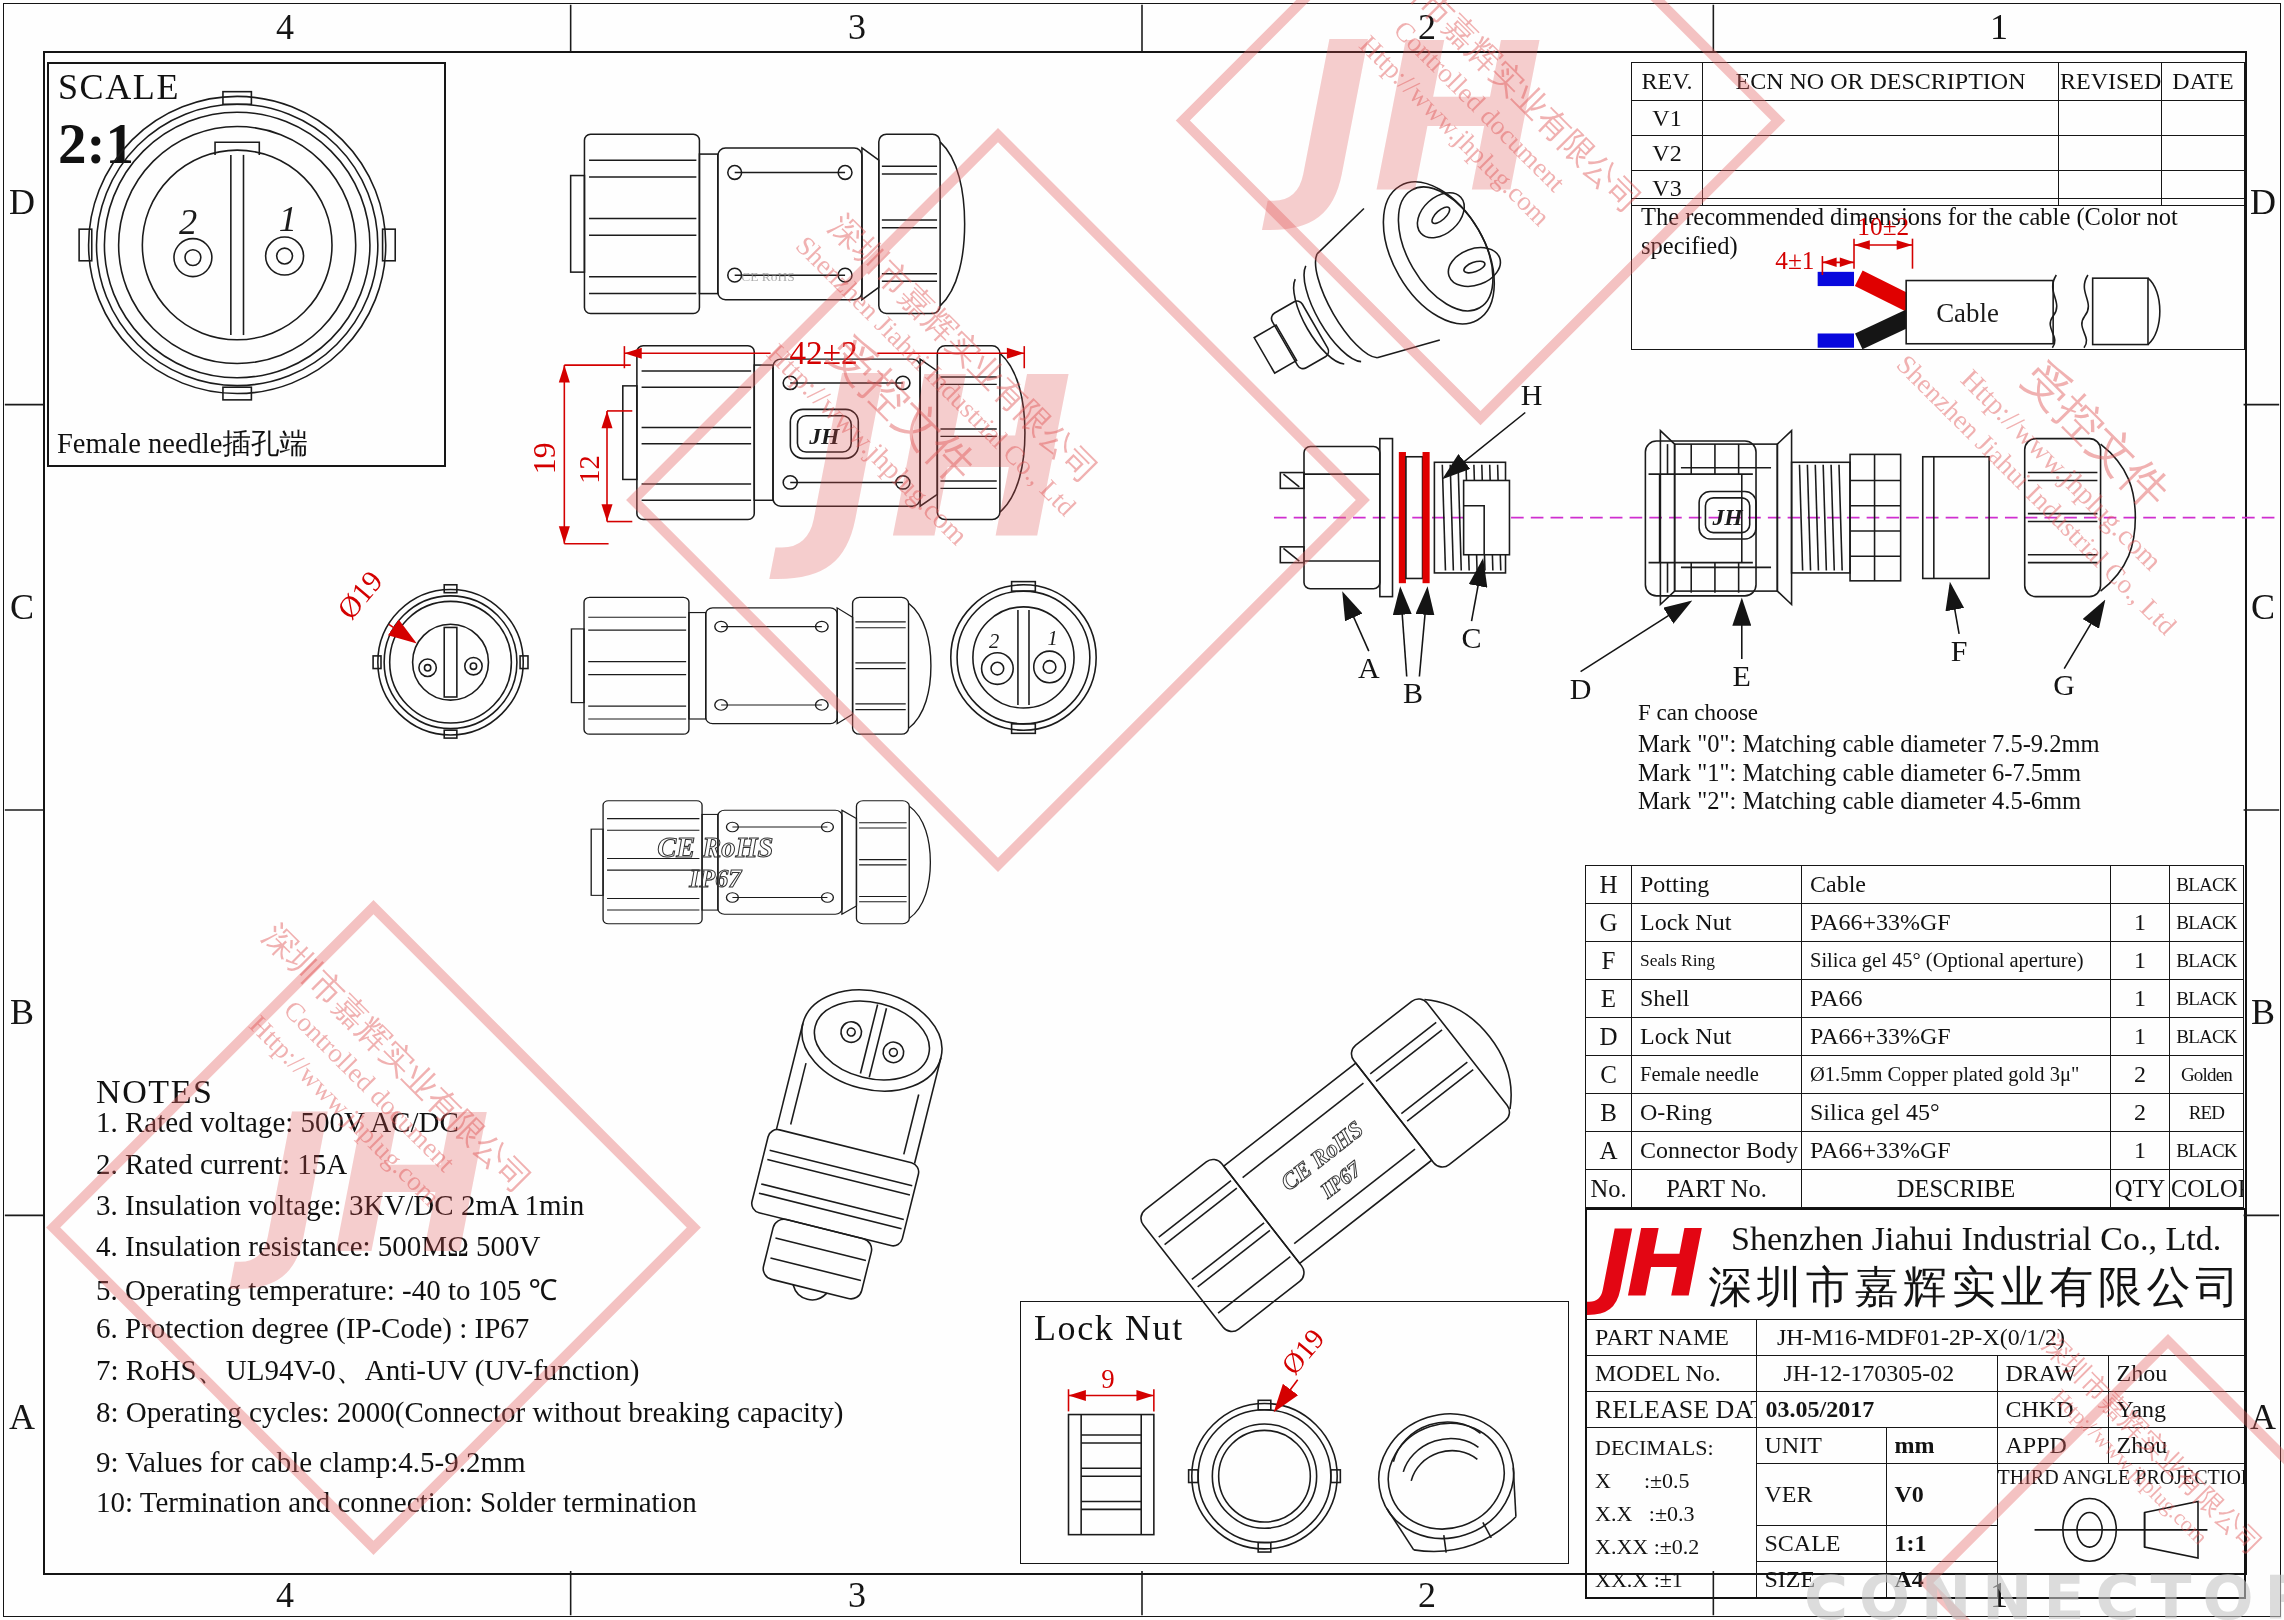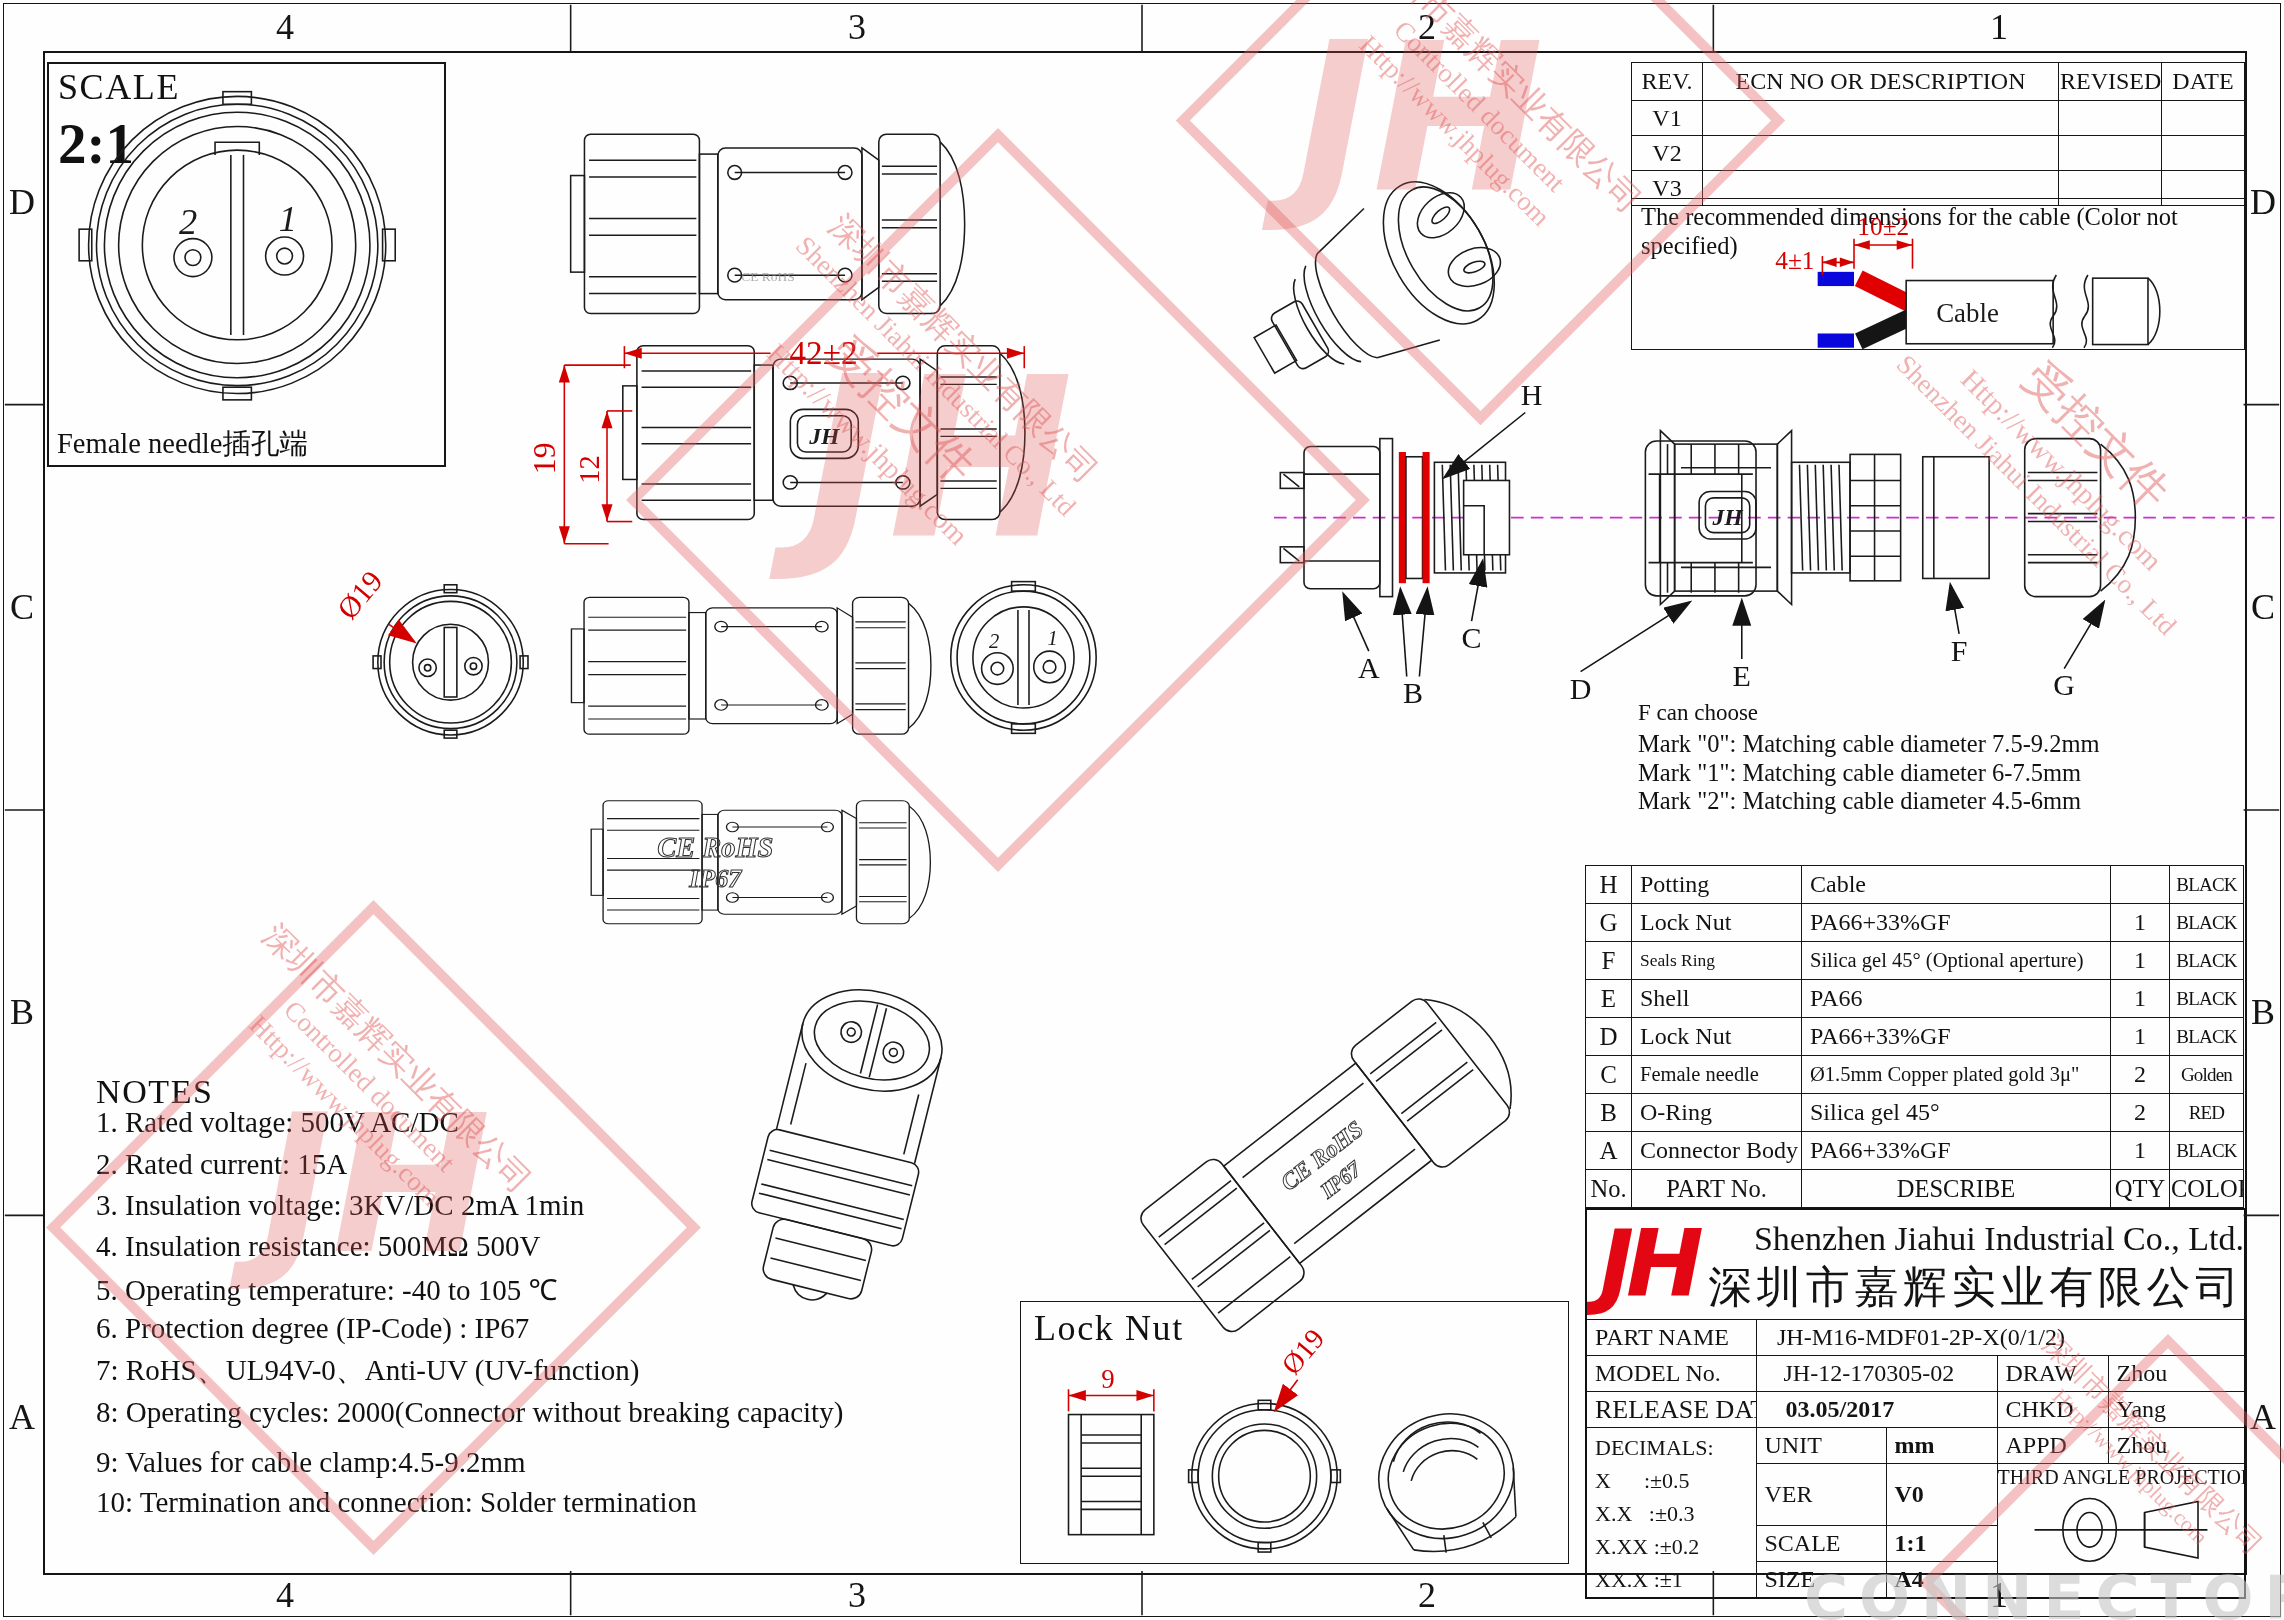--- a/index.html
+++ b/index.html
@@ -207,40 +207,40 @@
         <col style="width:130px">
         <col style="width:111px">
         <col style="width:111px">
         <col style="width:137px">
       </colgroup>
     <tbody>
         <tr style="height:109px">
       <td colspan="5" style="padding:0">
         <div style="display:flex;align-items:center;height:109px">
           <div class="jh-logo" style="width:162px;text-align:center">JH</div>
-          <div style="flex:1;text-align:right">
+          <div style="flex:1;text-align:center">
             <div class="co-en">Shenzhen Jiahui Industrial Co., Ltd.</div>
             <div class="co-cn">深圳市嘉辉实业有限公司</div>
           </div>
         </div>
       </td>
     </tr>
     <tr style="height:36px">
       <td>PART NAME</td>
       <td colspan="4" style="padding-left:20.5px">JH-M16-MDF01-2P-X(0/1/2)</td>
     </tr>
     <tr style="height:36px">
       <td>MODEL No.</td>
       <td colspan="2" style="padding-left:27px">JH-12-170305-02</td>
       <td>DRAW</td>
       <td>Zhou</td>
     </tr>
     <tr style="height:36px">
       <td style="font-size:26px">RELEASE DATE</td>
-      <td colspan="2" class="bold" style="padding-left:29px">03.05/2017</td>
+      <td colspan="2" class="bold" style="padding-left:9px">03.05/2017</td>
       <td>CHKD</td>
       <td>Yang</td>
     </tr>
     <tr style="height:36px">
       <td rowspan="4" style="vertical-align:top;font-size:22px;line-height:33px;padding-top:3.2px">
         <div>DECIMALS:</div>
         <div style="white-space:pre">X      :±0.5</div>
         <div style="white-space:pre">X.X   :±0.3</div>
         <div style="white-space:pre">X.XX :±0.2</div>
         <div style="white-space:pre">XX.X :±1</div>

